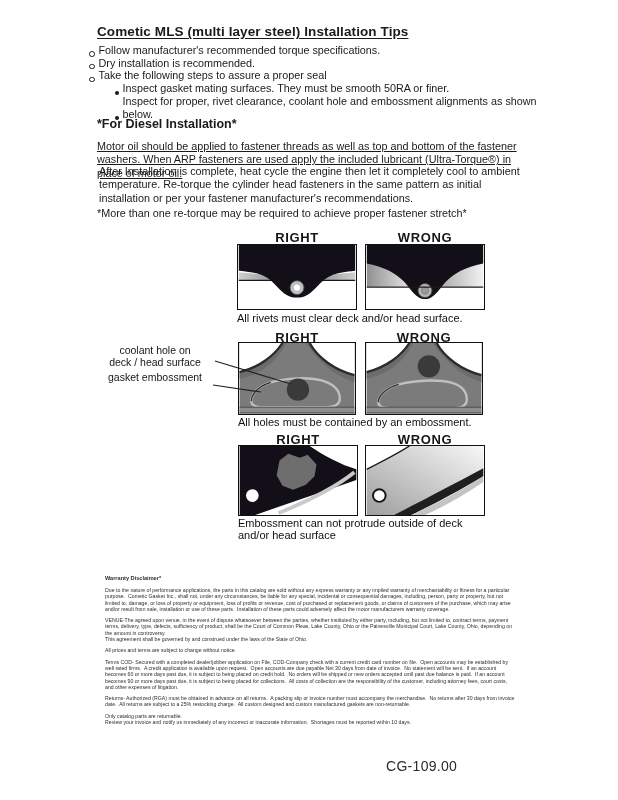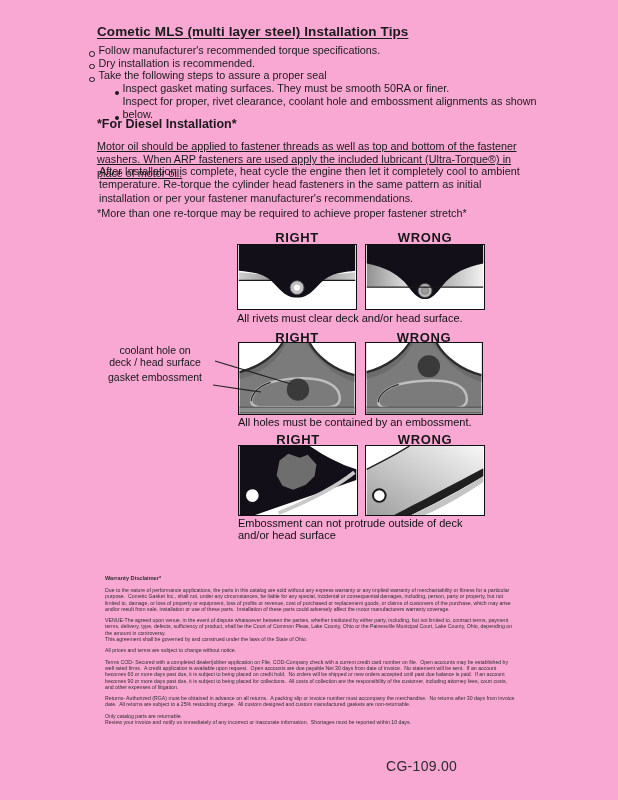--- a/index.html
+++ b/index.html
@@ -1,17 +1,17 @@
 <!DOCTYPE html>
 <html><head>
 <meta charset="utf-8">
 <style>
   html,body{margin:0;padding:0;background:#e8e8e8;}
   .canvas{
-    position:relative;width:618px;height:800px;background:#f9a8d4;
+    position:relative;width:618px;height:800px;background:#ffffff;
     font-family:"Liberation Sans","DejaVu Sans",sans-serif;color:#1a1a1a;
     overflow:hidden;margin:0 auto;
   }
   .abs{position:absolute;}
   .page-title{
     font-size:13.5px;font-weight:bold;text-decoration:underline;
     text-underline-offset:2px;margin:0;letter-spacing:0.1px;
   }
   .tips{line-height:12.7px;font-size:10.8px;}
   .tip{display:flex;align-items:flex-end;}

